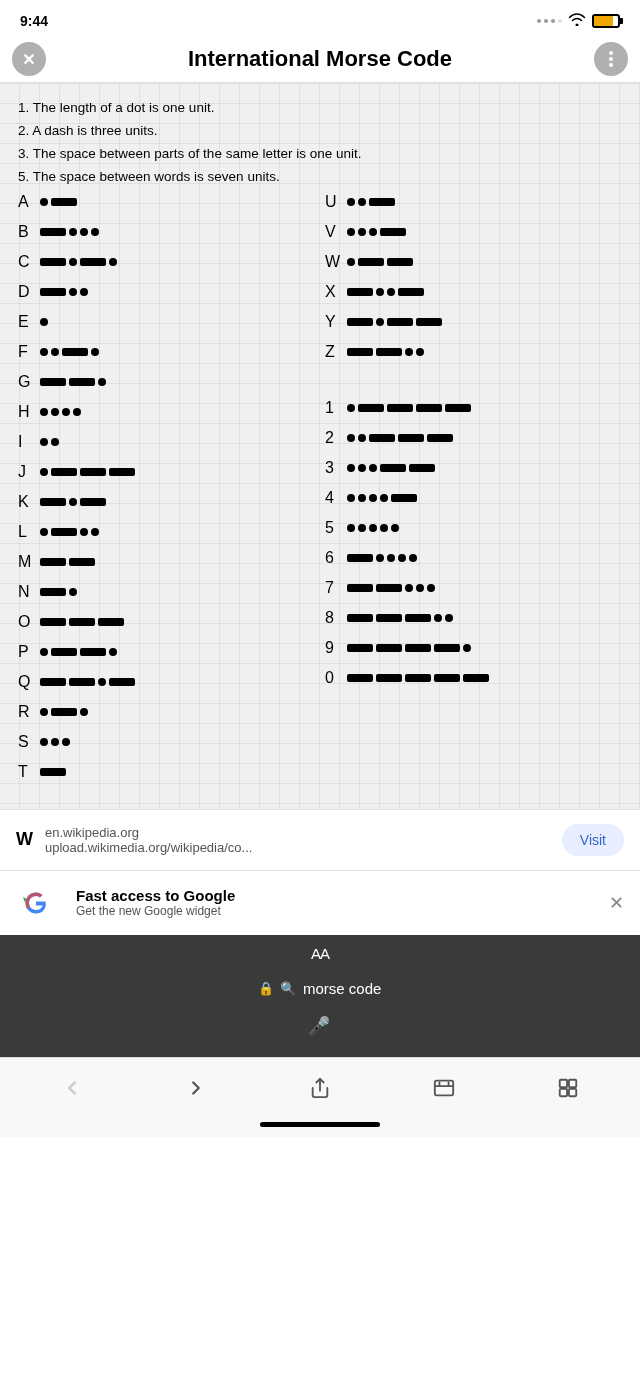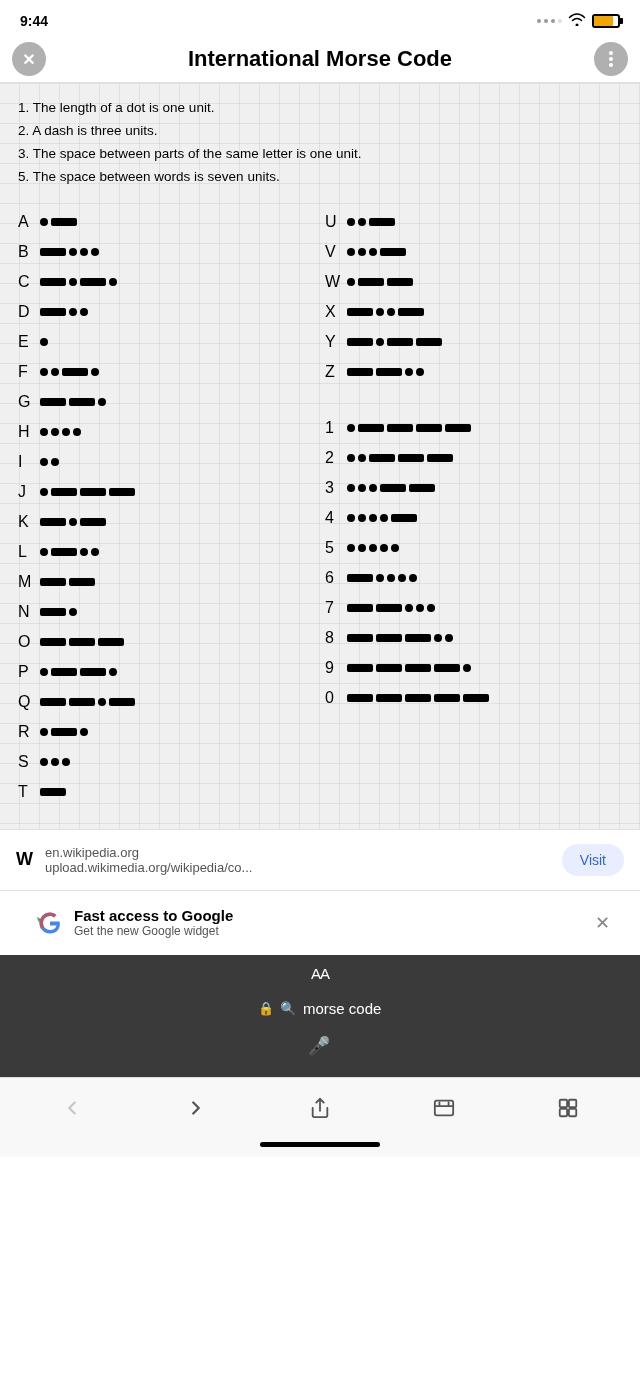--- a/index.html
+++ b/index.html
@@ -85,21 +85,20 @@
         repeating-linear-gradient(0deg, transparent, transparent 19px, rgba(200,200,200,0.4) 19px, rgba(200,200,200,0.4) 20px),
         repeating-linear-gradient(90deg, transparent, transparent 19px, rgba(200,200,200,0.4) 19px, rgba(200,200,200,0.4) 20px);
       background-size: 20px 20px;
       padding: 14px 18px 20px 18px;
     }
 
     .rules-list {
       font-size: 13.5px;
       color: #000;
       line-height: 1.7;
-      margin-bottom: 20px;
     }
     .rules-list li {
       list-style: none;
       margin-left: 0;
     }
 
     
     .morse-table {
       display: flex;
       gap: 10px;
@@ -168,24 +167,24 @@
       border-radius: 18px;
       padding: 8px 18px;
       font-size: 14px;
       font-weight: 500;
       cursor: pointer;
     }
 
     
     .promo-bar {
       background: #fff;
-      padding: 12px 30px;
-      display: flex;
-      align-items: center;
-      gap: 4px;
+      padding: 12px 16px;
+      display: flex;
+      align-items: center;
+      gap: 20px;
       border-top: 1px solid #e0e0e0;
     }
     .google-g {
       width: 40px; height: 40px; flex-shrink: 0;
     }
     .promo-text { flex: 1; }
     .promo-title {
       font-size: 15px; font-weight: 600; color: #000;
     }
     .promo-subtitle {

